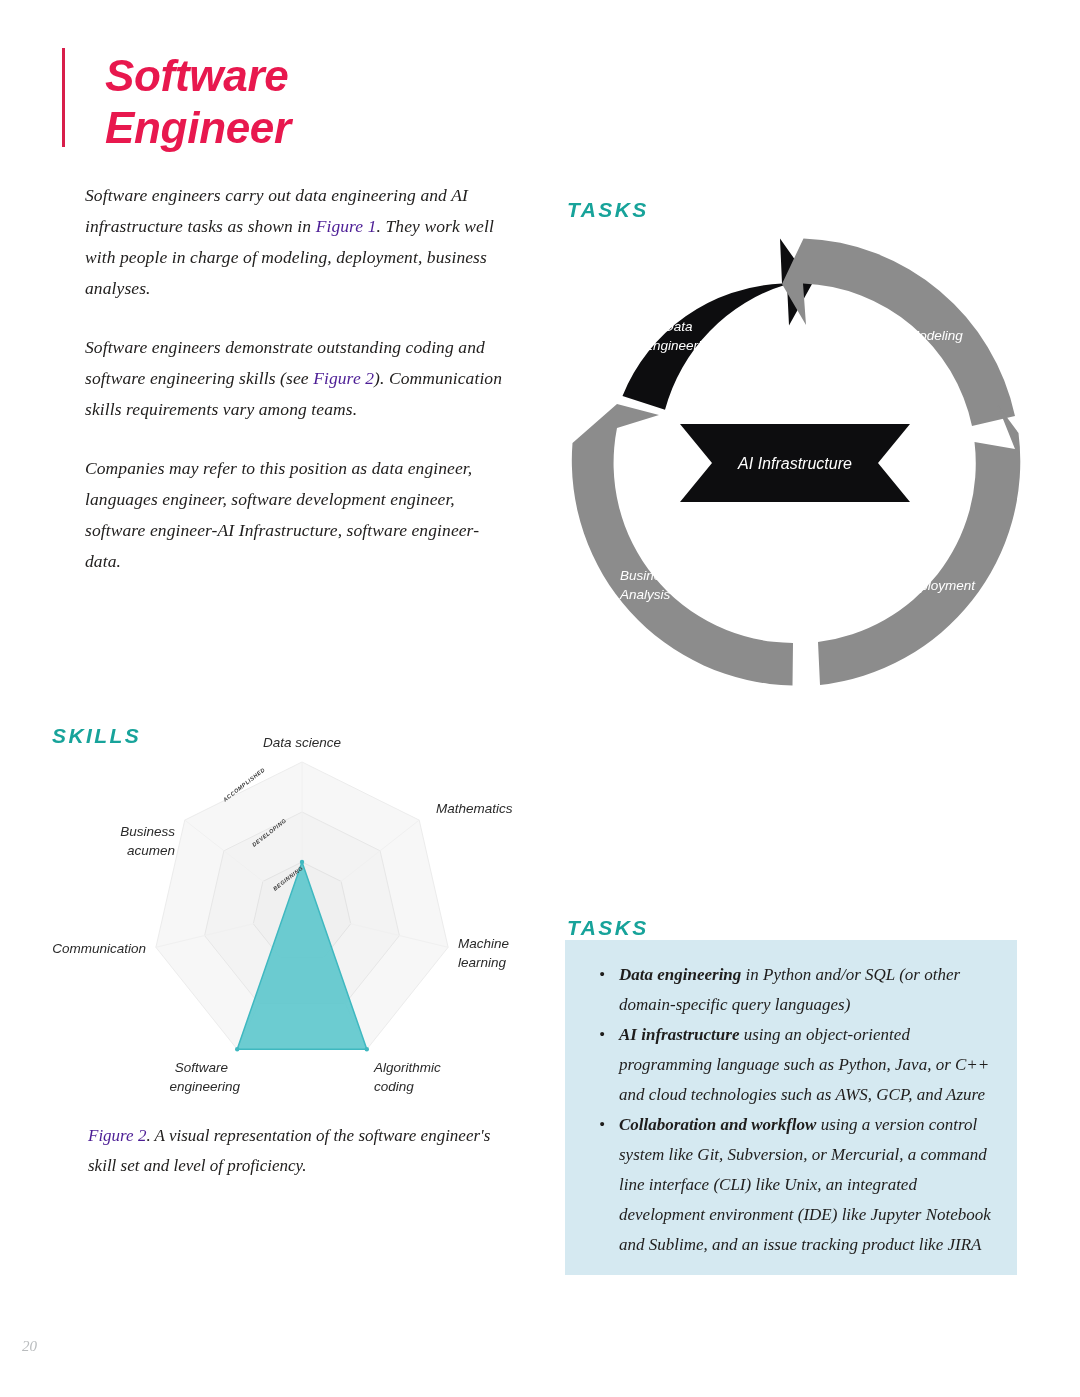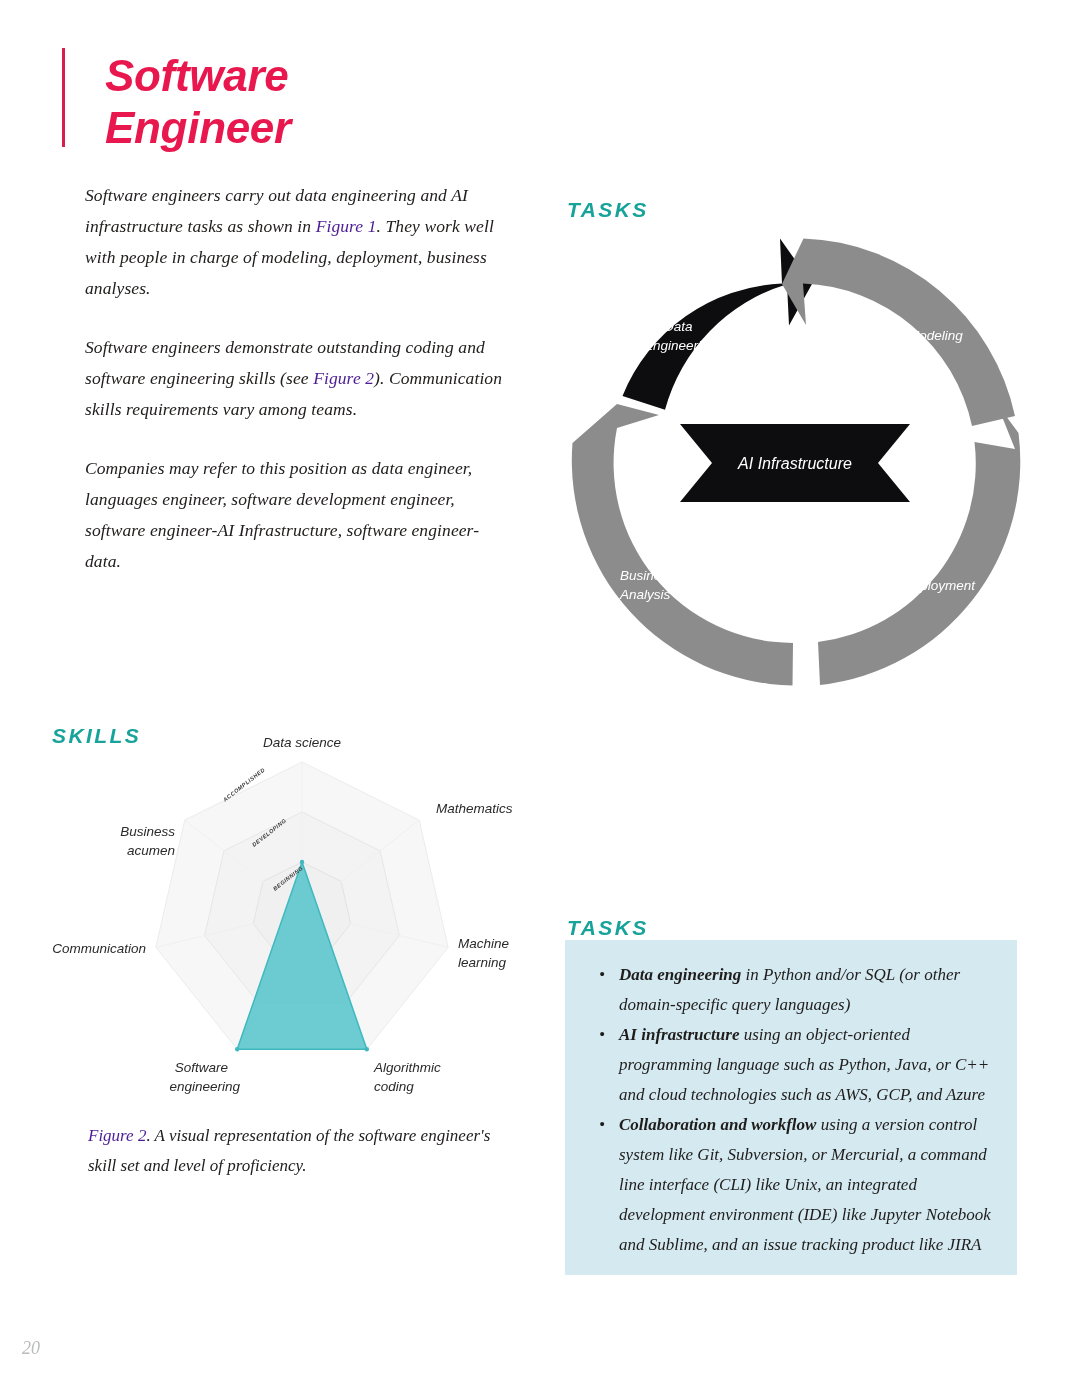--- a/index.html
+++ b/index.html
@@ -167,21 +167,21 @@
     line-height: 30px;
     color: #1f1d1c;
   }
   .tools-list li b { font-weight: 700; }
 
   
   .page-number {
     position: absolute;
     left: 22px;
     top: 1338px;
-    font-size: 18px;
+    font-size: 15px;
     color: #b9bcbe;
     font-family: "Liberation Serif", "DejaVu Serif", serif;
   }
 </style>
 </head>
 <body>
 
 <div class="page">
 
   <div class="title-wrap">

